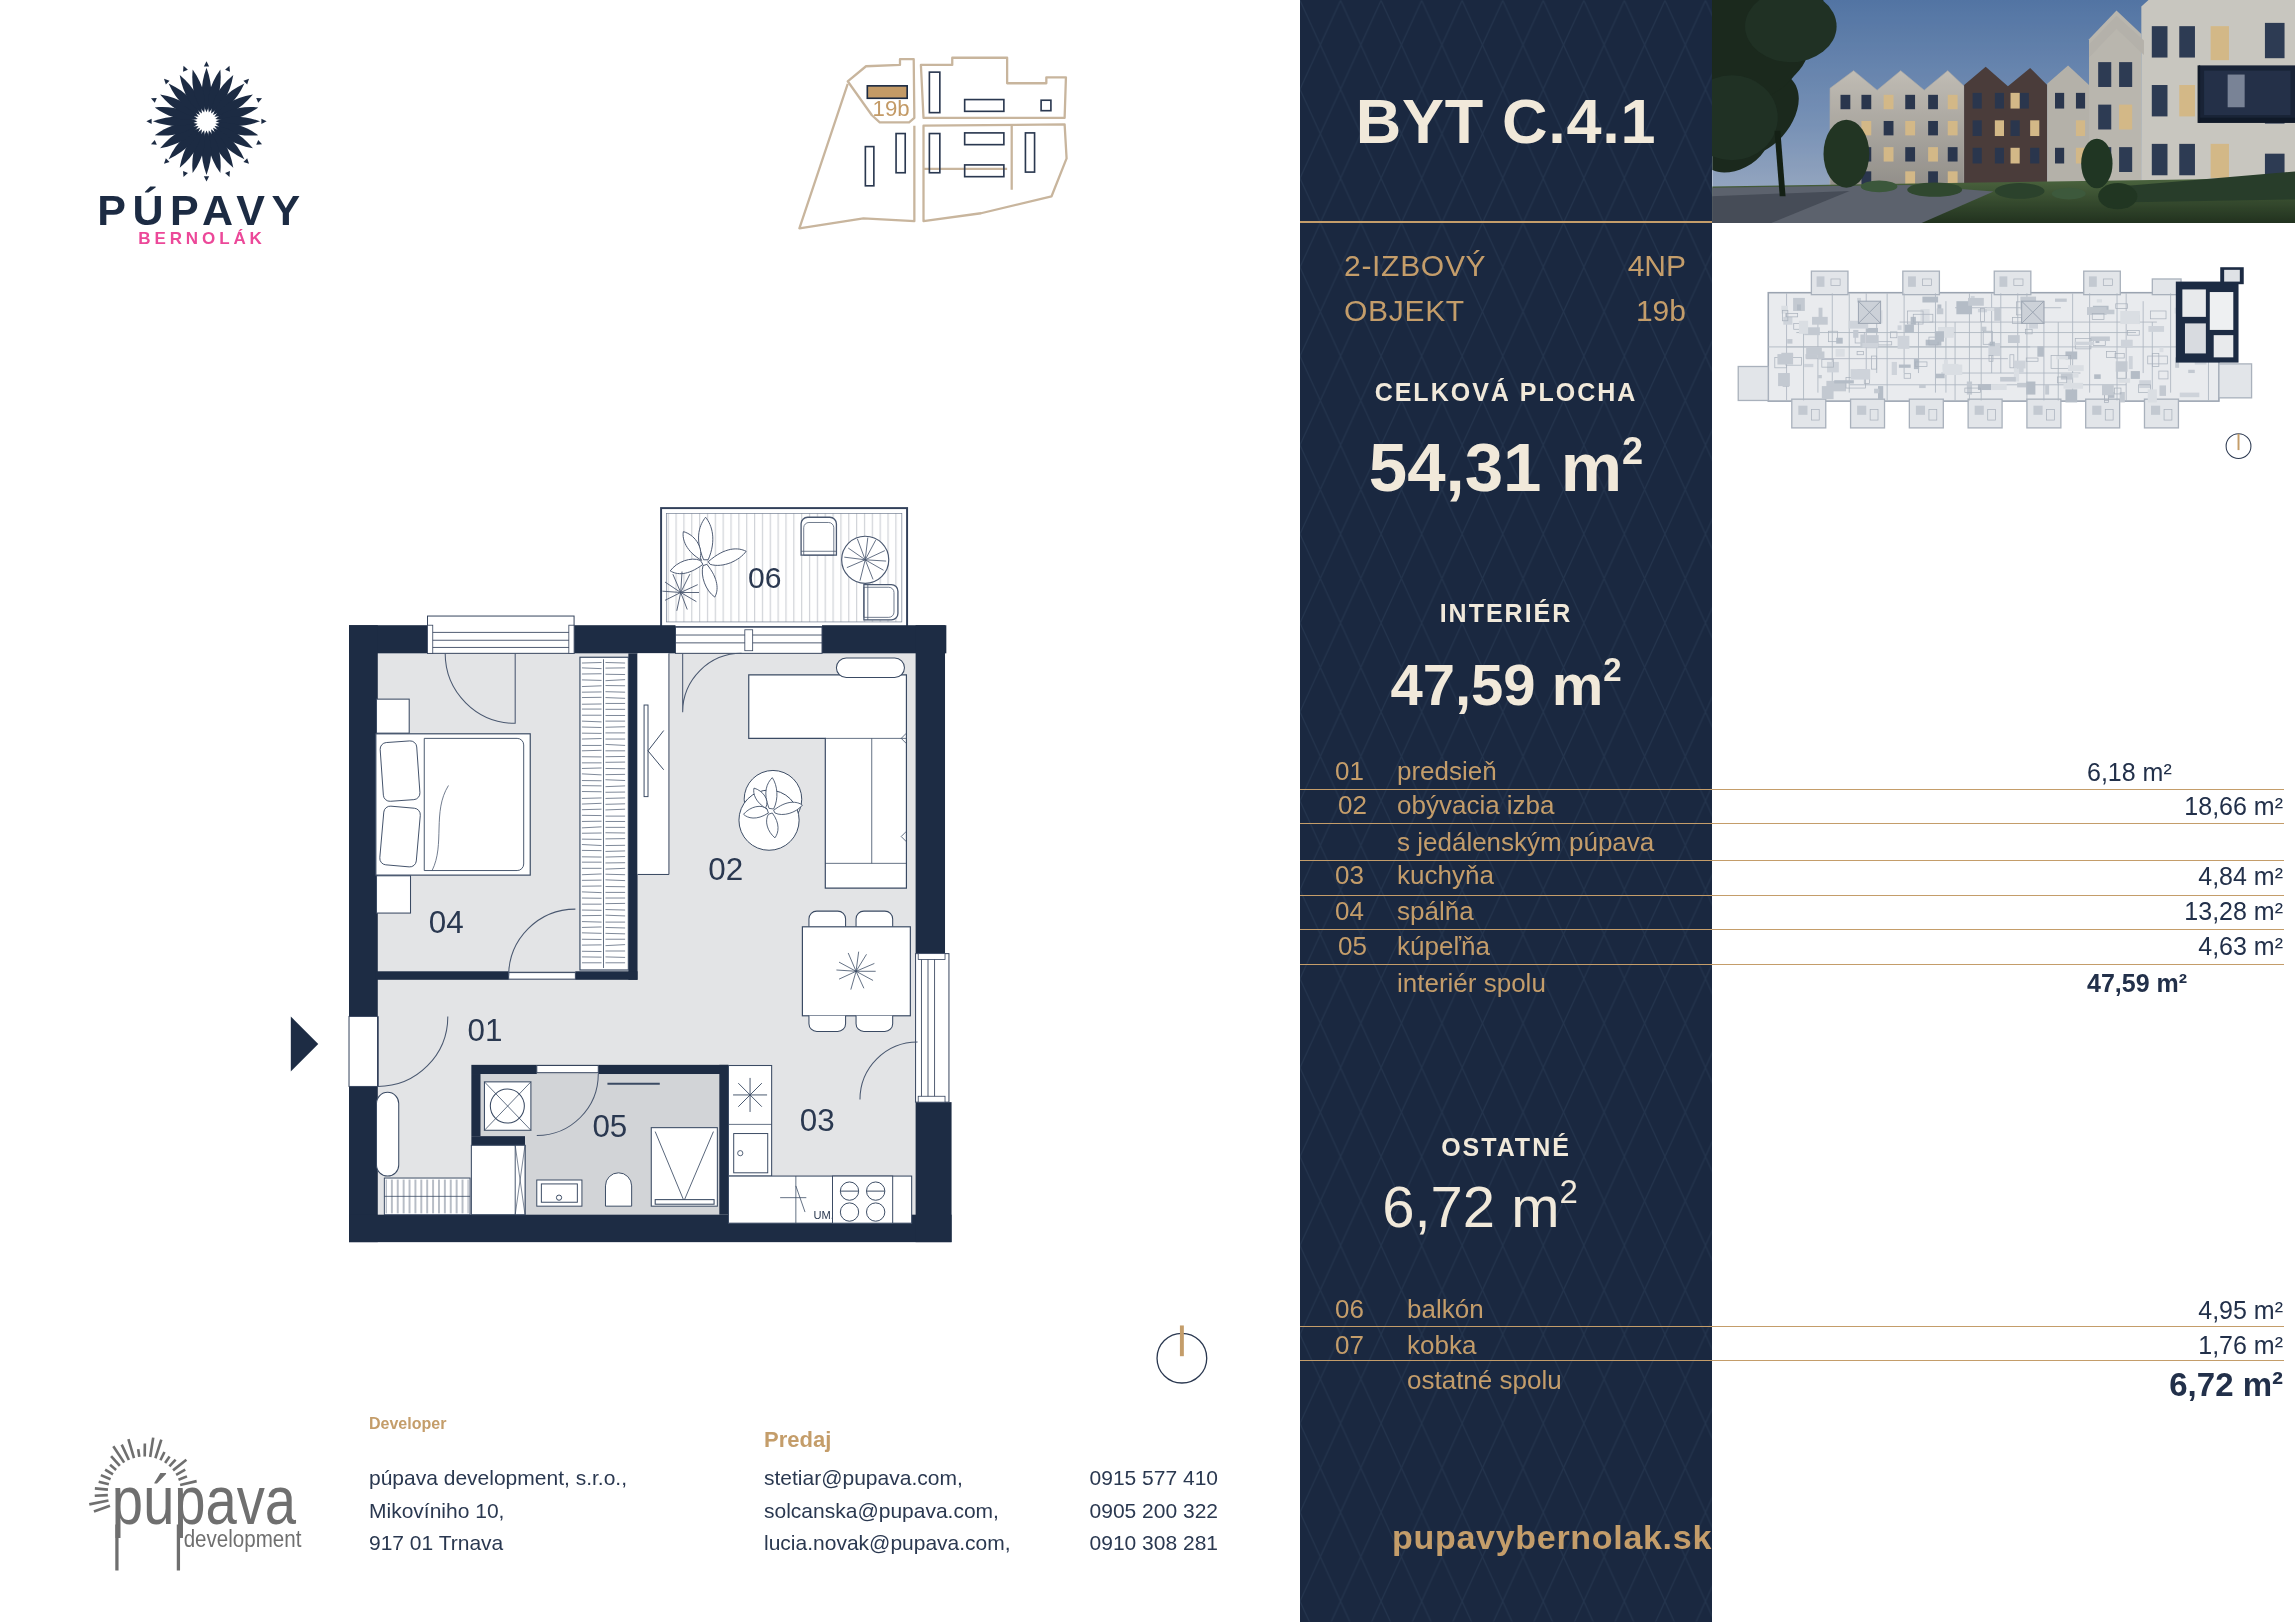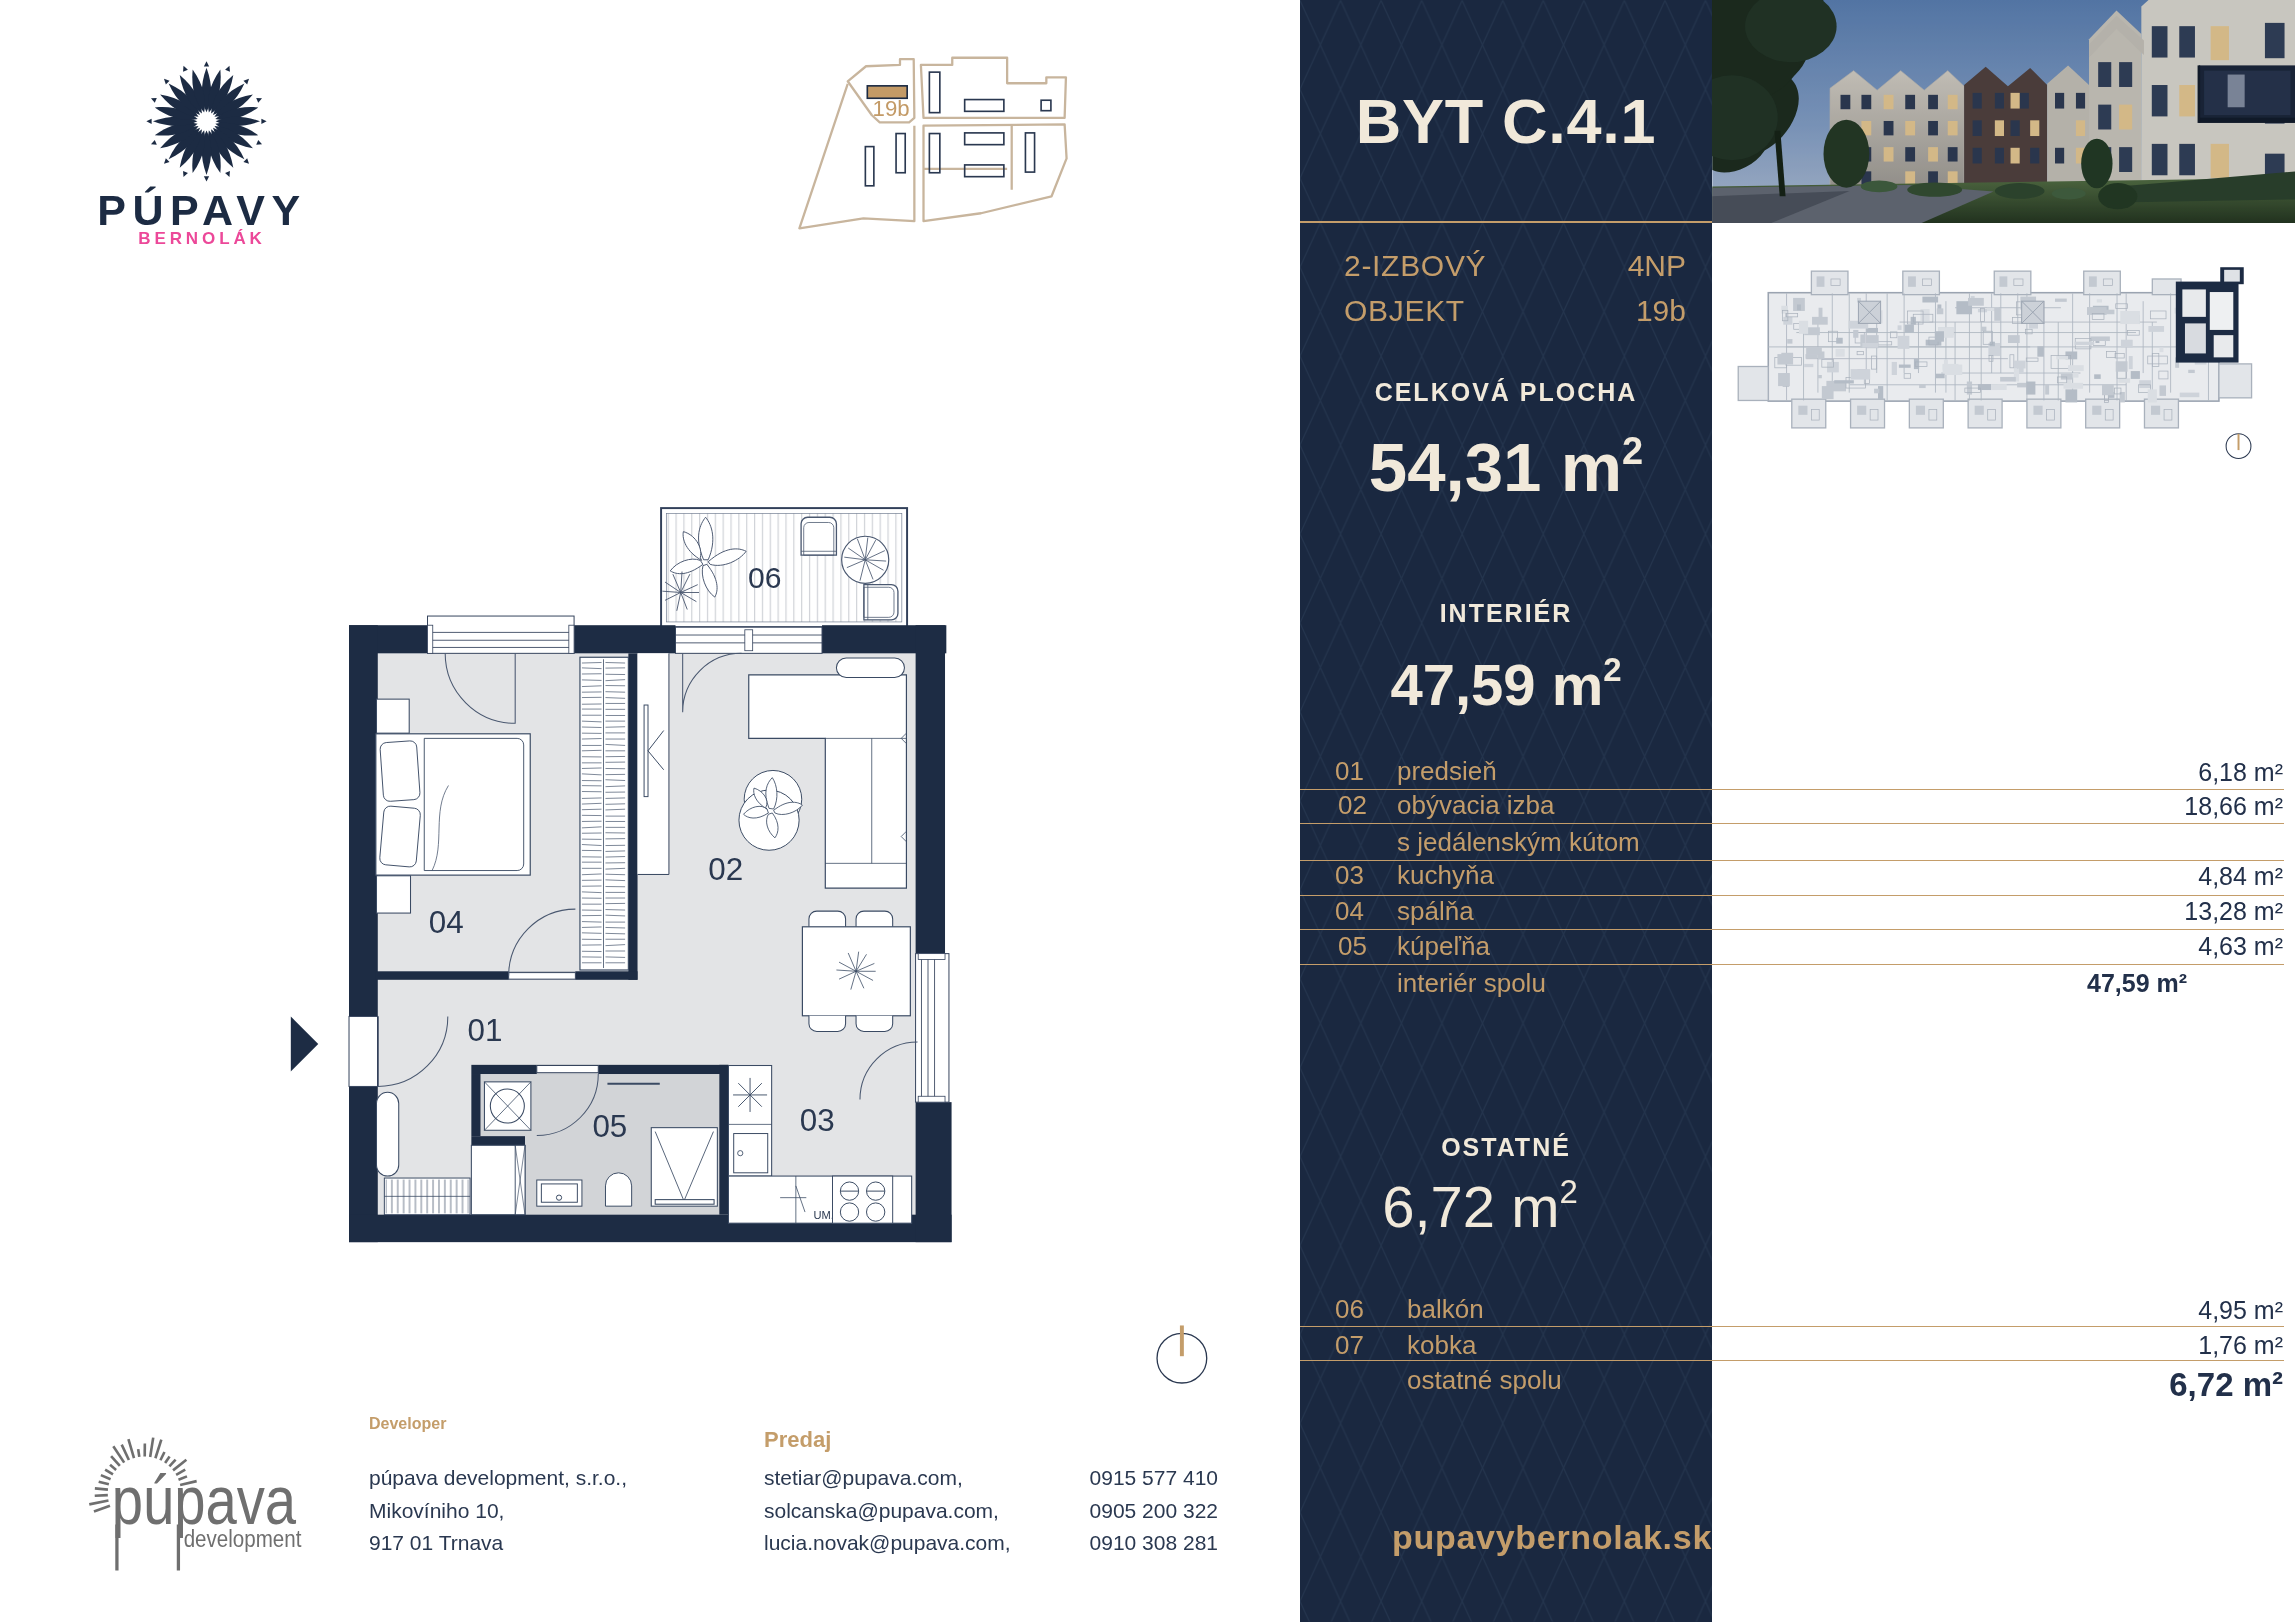--- a/index.html
+++ b/index.html
@@ -40,37 +40,37 @@
 <div class="abs cream" style="left:1300px;top:428px;width:412px;text-align:center;font-size:69px;font-weight:bold;">54,31 m<span style="font-size:38px;vertical-align:27.5px;">2</span></div>
 
 <div class="abs cream" style="left:1300px;top:599px;width:412px;text-align:center;font-size:25px;font-weight:bold;letter-spacing:2px;">INTERIÉR</div>
 
 <div class="abs cream" style="left:1300px;top:651px;width:412px;text-align:center;font-size:58px;font-weight:bold;">47,59 m<span style="font-size:33px;vertical-align:23.6px;">2</span></div>
 
 <div class="abs tan" style="left:1335px;top:756px;font-size:26px;">01</div>
 <div class="abs tan" style="left:1397px;top:756px;font-size:26px;">predsieň</div>
 <div class="abs tan" style="left:1338px;top:790px;font-size:26px;">02</div>
 <div class="abs tan" style="left:1397px;top:790px;font-size:26px;">obývacia izba</div>
-<div class="abs tan" style="left:1397px;top:827px;font-size:26px;">s jedálenským kútom</div>
+<div class="abs tan" style="left:1397px;top:827px;font-size:26px;">s jedálenským púpava</div>
 <div class="abs tan" style="left:1335px;top:860px;font-size:26px;">03</div>
 <div class="abs tan" style="left:1397px;top:860px;font-size:26px;">kuchyňa</div>
 <div class="abs tan" style="left:1335px;top:896px;font-size:26px;">04</div>
 <div class="abs tan" style="left:1397px;top:896px;font-size:26px;">spálňa</div>
 <div class="abs tan" style="left:1338px;top:931px;font-size:26px;">05</div>
 <div class="abs tan" style="left:1397px;top:931px;font-size:26px;">kúpeľňa</div>
 <div class="abs tan" style="left:1397px;top:968px;font-size:26px;">interiér spolu</div>
 
 <div class="abs" style="left:1300px;top:789px;width:984px;height:1.3px;background:#c49d6a;"></div>
 <div class="abs" style="left:1300px;top:823px;width:984px;height:1.3px;background:#c49d6a;"></div>
 <div class="abs" style="left:1300px;top:860px;width:984px;height:1.3px;background:#c49d6a;"></div>
 <div class="abs" style="left:1300px;top:895px;width:984px;height:1.3px;background:#c49d6a;"></div>
 <div class="abs" style="left:1300px;top:929px;width:984px;height:1.3px;background:#c49d6a;"></div>
 <div class="abs" style="left:1300px;top:964px;width:984px;height:1.3px;background:#c49d6a;"></div>
 
-<div class="abs navy" style="left:2087px;top:758px;width:196px;text-align:right;font-size:25px;">6,18 m²</div>
+<div class="abs navy" style="left:2087px;top:758px;width:196px;font-size:25px;">6,18 m²</div>
 <div class="abs navy" style="left:2087px;top:792px;width:196px;text-align:right;font-size:25px;">18,66 m²</div>
 <div class="abs navy" style="left:2087px;top:862px;width:196px;text-align:right;font-size:25px;">4,84 m²</div>
 <div class="abs navy" style="left:2087px;top:897px;width:196px;text-align:right;font-size:25px;">13,28 m²</div>
 <div class="abs navy" style="left:2087px;top:932px;width:196px;text-align:right;font-size:25px;">4,63 m²</div>
 <div class="abs navy" style="left:2087px;top:969px;width:196px;text-align:left;font-size:25px;font-weight:bold;">47,59 m²</div>
 
 <div class="abs cream" style="left:1300px;top:1133px;width:412px;text-align:center;font-size:25px;font-weight:bold;letter-spacing:2px;">OSTATNÉ</div>
 
 <div class="abs cream" style="left:1300px;top:1173px;width:360px;text-align:center;font-size:58px;font-weight:normal;">6,72 m<span style="font-size:33px;vertical-align:23.6px;">2</span></div>
 

